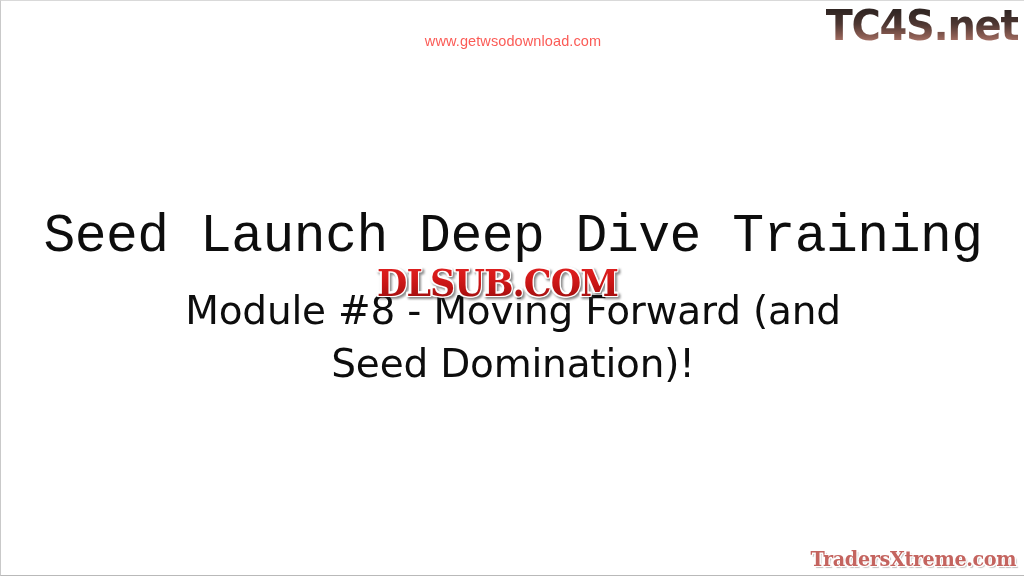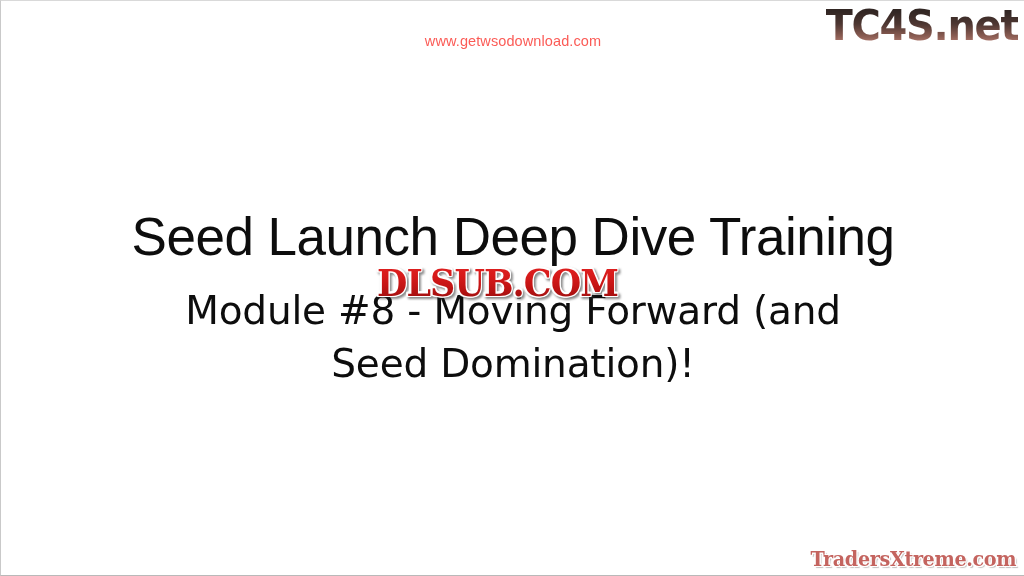--- a/index.html
+++ b/index.html
@@ -66,21 +66,21 @@
             drop-shadow(1px -1px 0 #ffffff) drop-shadow(-1px 1px 0 #ffffff);
   }
 
   
   #title {
     position: absolute;
     left: 0;
     top: 168px;
     width: 1024px;
     text-align: center;
-    font-family: Liberation Sans, sans-serif;
+    font-family: Liberation Mono, monospace;
     font-weight: 400;
     font-size: 53px;
     line-height: 64px;
     letter-spacing: -0.5px;
     color: #0d0d0d;
     white-space: nowrap;
     user-select: none;
   }
 
   

